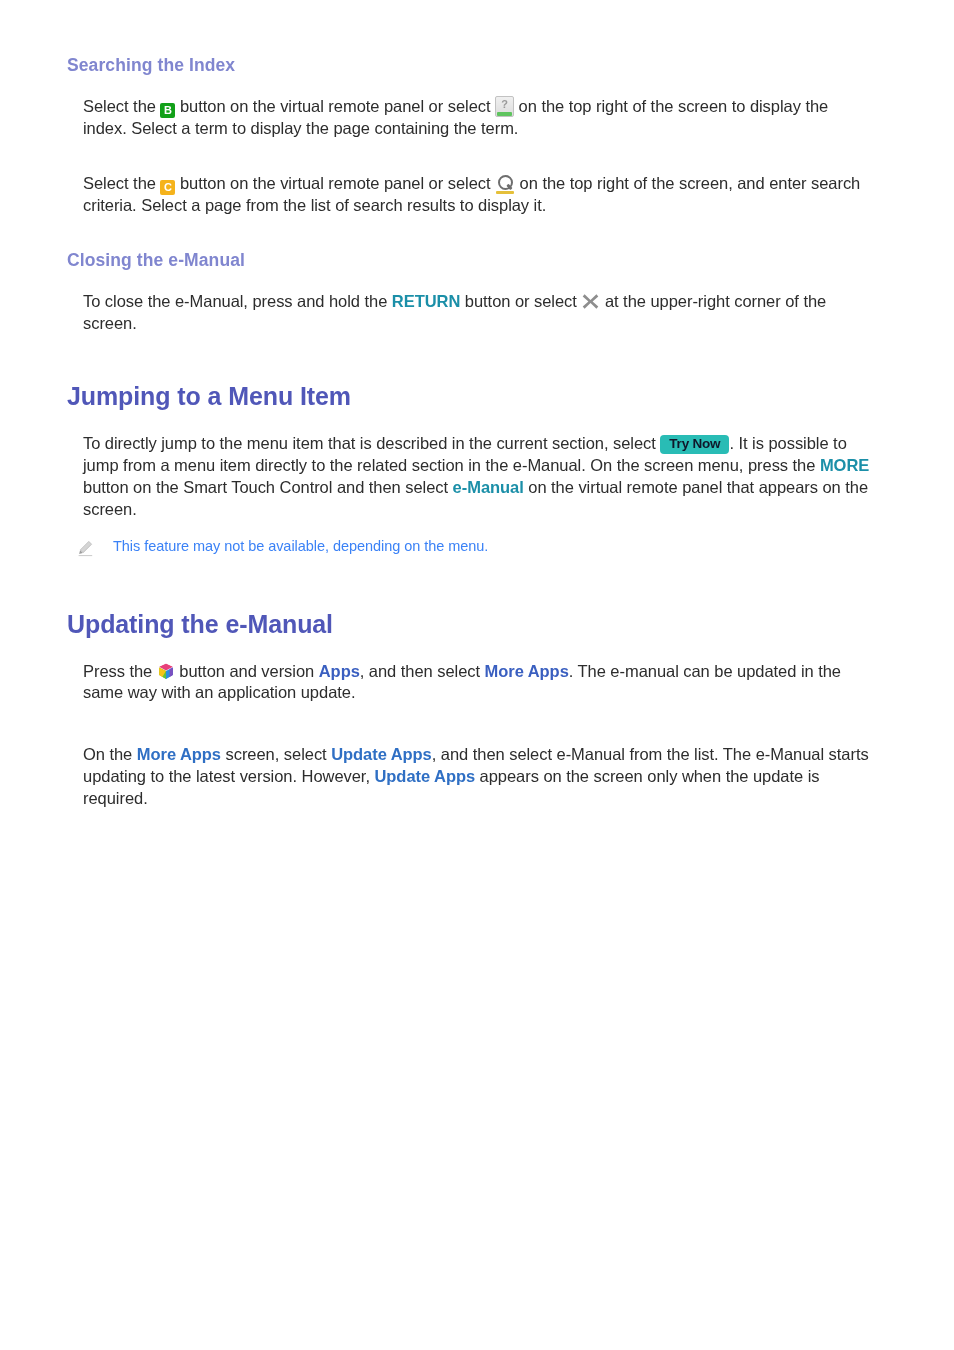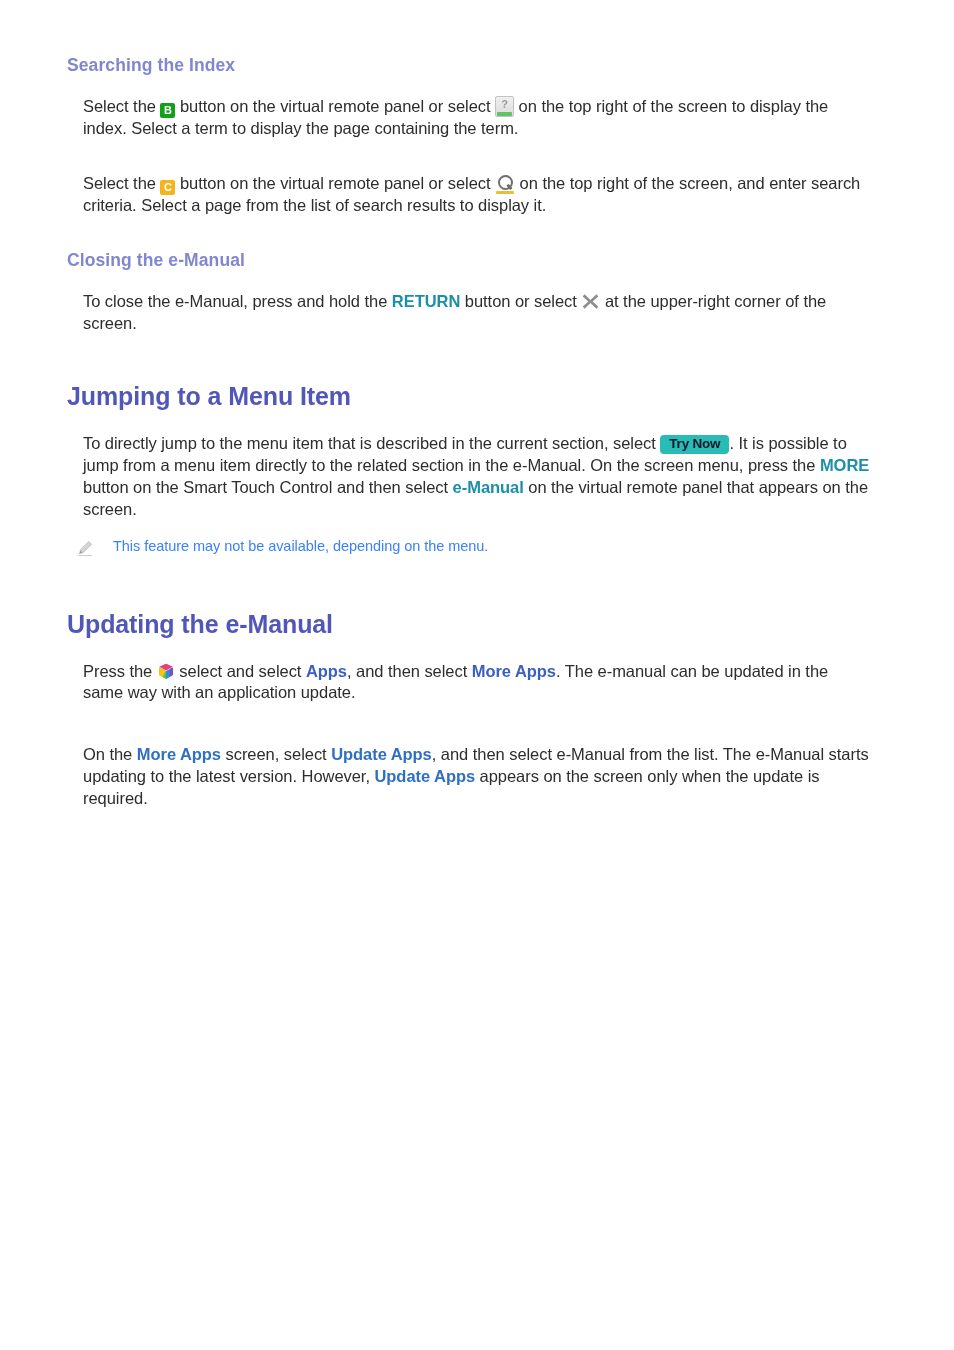--- a/index.html
+++ b/index.html
@@ -235,18 +235,18 @@
   <section>
     <h2 class="main-heading">Updating the e-Manual</h2>
     <p class="body-text"><span>Press the </span><span class="ico ico-apps"><svg width="18" height="19" viewBox="0 0 18 19" aria-hidden="true">
             <path d="M9 0.8 L16.6 4.3 L16.6 13.6 L9 18.0 L1.4 13.6 L1.4 4.3 Z" fill="#ffffff"></path>
             <path d="M9 1.6 L15.9 4.8 L9 8.4 L2.1 4.8 Z" fill="#e8407a"></path>
             <path d="M2.1 5.4 L9 9.0 L9 17.2 L2.1 13.2 Z" fill="#63c23c"></path>
             <path d="M2.1 5.4 L9 9.0 L5.2 15.2 L2.1 13.2 Z" fill="#f5c518"></path>
             <path d="M15.9 5.4 L9 9.0 L9 17.2 L15.9 13.2 Z" fill="#2b8fe0"></path>
             <path d="M15.9 5.4 L12.6 7.1 L12.6 15.6 L15.9 13.2 Z" fill="#7b4fc0"></path>
             <path d="M9 0.8 L16.6 4.3 L16.6 13.6 L9 18.0 L1.4 13.6 L1.4 4.3 Z" fill="none" stroke="#ffffff" stroke-width="1.1"></path>
-          </svg></span><span> select and select </span><span class="em-indigo">Apps</span><span>, and then select </span><span class="em-indigo">More Apps</span><span>. The e-manual can be updated in the same way with an application update.</span></p>
+          </svg></span><span> button and version </span><span class="em-indigo">Apps</span><span>, and then select </span><span class="em-indigo">More Apps</span><span>. The e-manual can be updated in the same way with an application update.</span></p>
     <div class="para-spacer"></div>
     <p class="body-text"><span>On the </span><span class="em-blue">More Apps</span><span> screen, select </span><span class="em-blue">Update Apps</span><span>, and then select e-Manual from the list. The e-Manual starts updating to the latest version. However, </span><span class="em-blue">Update Apps</span><span> appears on the screen only when the update is required.</span></p>
   </section>
 
 </div>
 
 </body></html>

